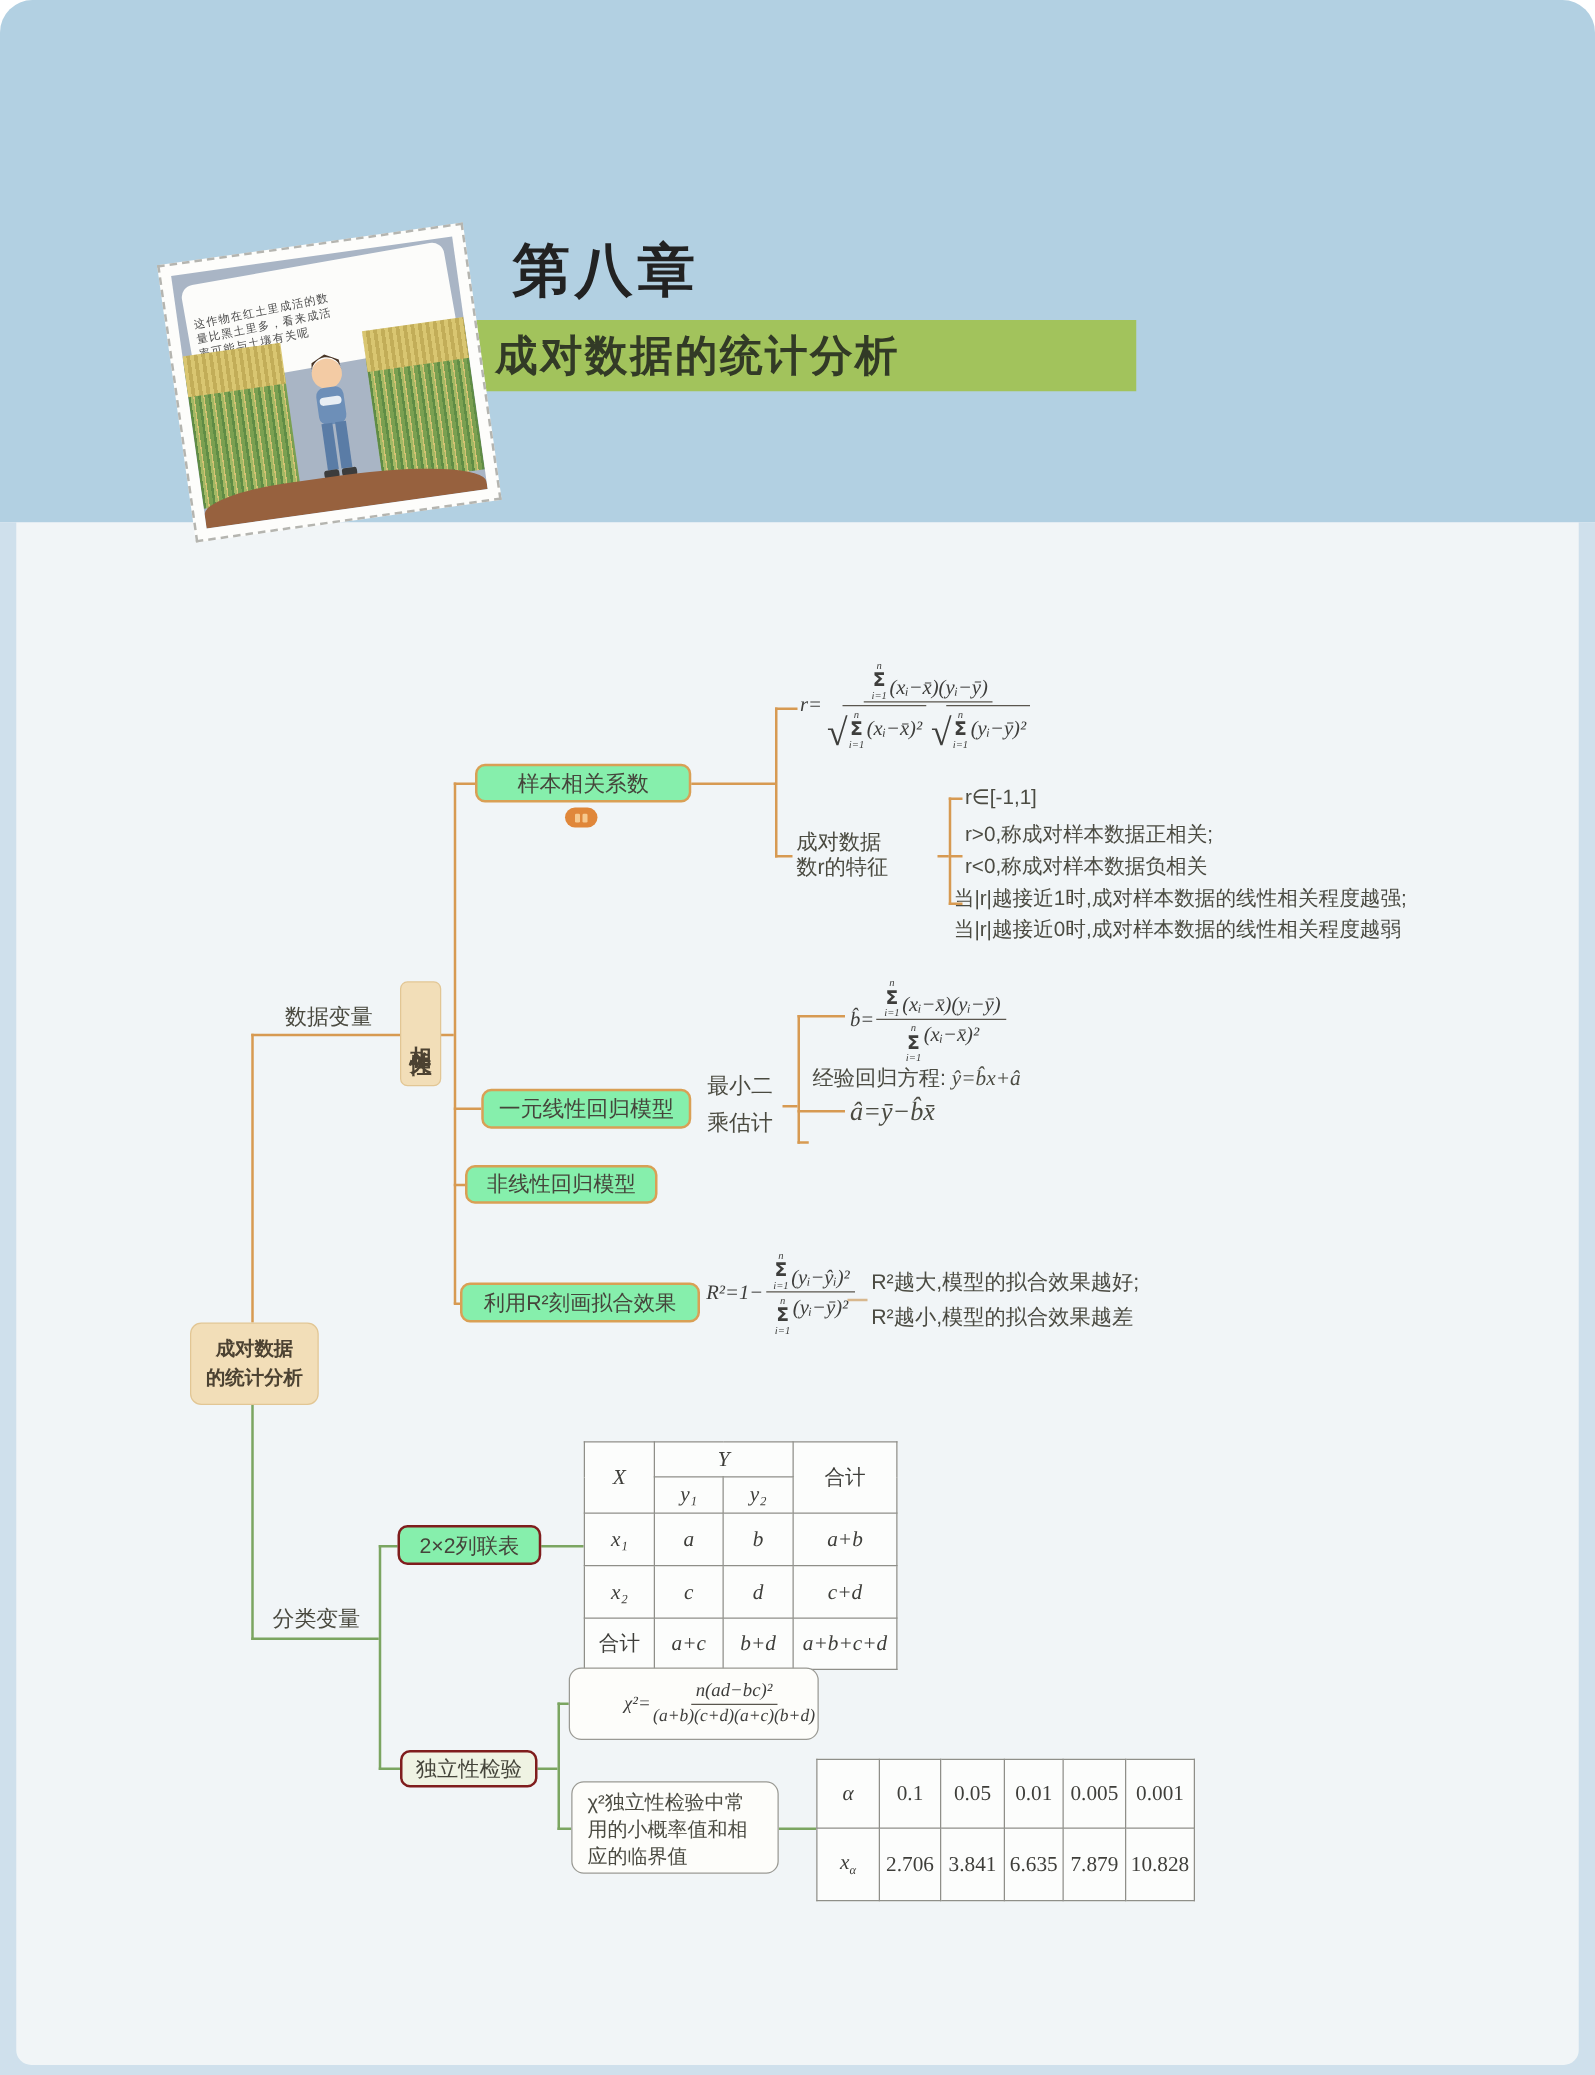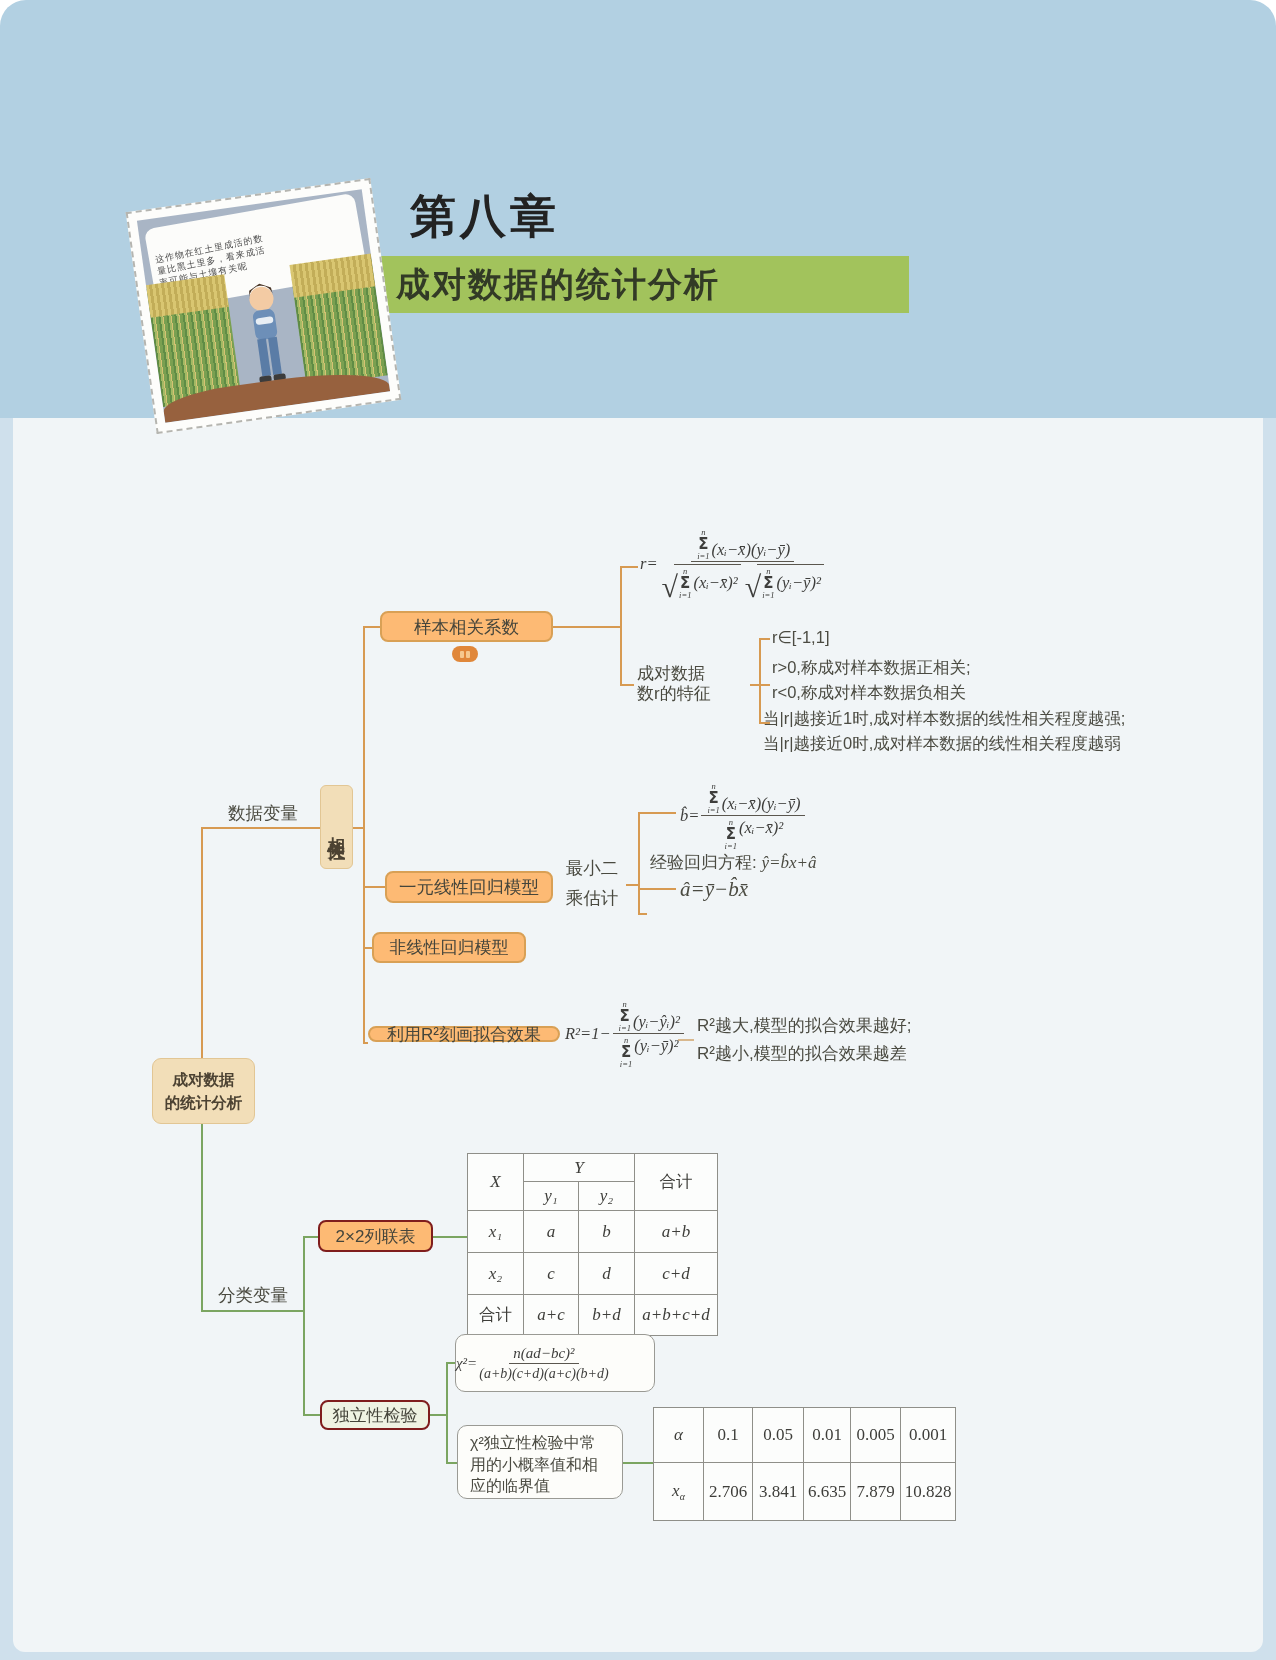--- a/index.html
+++ b/index.html
@@ -26,21 +26,21 @@
   .heads.l{left:0;width:35%}.heads.r{right:0;width:36%}
   .soil{position:absolute;bottom:0;left:0;width:100%;height:13%;background:#97613e;border-radius:30% 50% 0 0/60% 80% 0 0;z-index:3}
   .boy{position:absolute;left:33%;bottom:7%;width:33%;height:56%;z-index:2}
 
   
   .hl{position:absolute;height:2px;z-index:1}
   .vl{position:absolute;width:2px;z-index:1}
   .ol{background:#d79a52}.gl{background:#7ba561}.tan{background:#d8b88e}
 
   
-  .node{position:absolute;display:flex;align-items:center;justify-content:center;border-radius:8px;background:#fdba74;
+  .node{position:absolute;display:flex;align-items:center;justify-content:center;border-radius:8px;background:#86efac;
         color:#45453b;font-size:17.5px;z-index:3;box-sizing:border-box;white-space:nowrap}
   .onode{border:2px solid #d9a055}
   .gnode{border:2px solid #7f1d1d}
   .gfill{background:#eff3e3}
   .vbox{position:absolute;display:flex;align-items:center;justify-content:center;writing-mode:vertical-rl;text-orientation:upright;
         letter-spacing:3px;font-size:17.5px;font-weight:600;color:#4c4232;background:#f2deb8;border:1px solid #e2c694;
         border-radius:6px;z-index:3;box-sizing:border-box}
   .rootnode{position:absolute;display:flex;flex-direction:column;align-items:center;justify-content:center;border-radius:9px;
         background:#f2deb8;border:1px solid #e2c694;font-size:15.5px;font-weight:700;color:#4c4232;line-height:23px;z-index:3}
   .lbl{position:absolute;font-size:17.5px;color:#4a4a40;z-index:2;white-space:nowrap}
@@ -57,21 +57,21 @@
   .fd{display:flex;align-items:flex-start;justify-content:center;padding-top:2px}
   .sum{display:inline-flex;flex-direction:column;align-items:center;line-height:1;margin:0 2px;font-style:normal}
   .sum b{font-size:15px;font-weight:700;font-family:"DejaVu Sans",sans-serif;color:#3e3e3c}
   .sum em{font-size:8.5px;font-style:italic;font-family:"Liberation Serif",serif}
   .sqrt{display:inline-flex;margin:0 2px}
   .rad{font-style:normal;font-size:30px;line-height:24px;margin-right:-4px;align-self:flex-end}
   .ct{border-top:1.4px solid #5a564e;display:inline-flex;align-items:center;padding:2px 3px 0}
 
   
   .chibox{position:absolute;border:1.2px solid #9a9a94;border-radius:10px;background:#fdfdfa;display:flex;
-          align-items:center;justify-content:flex-start;z-index:2;box-sizing:border-box}
+          align-items:center;justify-content:flex-end;z-index:2;box-sizing:border-box}
   .notebox{position:absolute;border:1.2px solid #9a9a94;border-radius:10px;background:#fdfdfa;z-index:2;color:#4b4b42;
            font-size:16px;line-height:21.5px;padding:6px 0 0 12px;box-sizing:border-box}
   .dtable{position:absolute;border-collapse:collapse;background:#fcfdfc;z-index:2;color:#3e3e3a}
   .dtable td{border:1.2px solid #8f8f89;text-align:center;vertical-align:middle;
              font-family:"Liberation Serif","DejaVu Serif",serif;font-style:italic;font-size:17px;padding:0}
   .dtable td.cjk{font-style:normal;font-family:"Liberation Sans","DejaVu Sans",sans-serif;font-size:16.5px}
   .dtable td.num{font-style:normal}
   .dtable sub{font-size:10px;font-style:italic}
 </style>
 </head>
@@ -237,21 +237,21 @@
     </span>
   </div>
   <div class="txt fx" style="left:680px;top:877px;font-size:21px">â=ȳ−b̂x̄</div>
   <div class="txt" style="left:650px;top:851px;font-size:17px">
     <span>经验回归方程:</span>
     <span class="fx">ŷ=b̂x+â</span>
   </div>
 
   <div class="node onode" style="left:372px;top:932px;width:154px;height:31px;font-size:17px">非线性回归模型</div>
 
-  <div class="node onode" style="left:368px;top:1026px;width:192px;height:16px;font-size:17px">利用R²刻画拟合效果</div>
+  <div class="node onode" style="left:368px;top:1026px;width:192px;height:32px;font-size:17px">利用R²刻画拟合效果</div>
   <div class="formula fx" style="left:565px;top:1000px">
     <span>R²=1−</span>
     <span class="frac">
       <span class="fn">
         <span class="sum">
             <em>n</em>
             <b>Σ</b>
             <em>i=1</em>
           </span>
         <span>(yᵢ−ŷᵢ)²</span>

